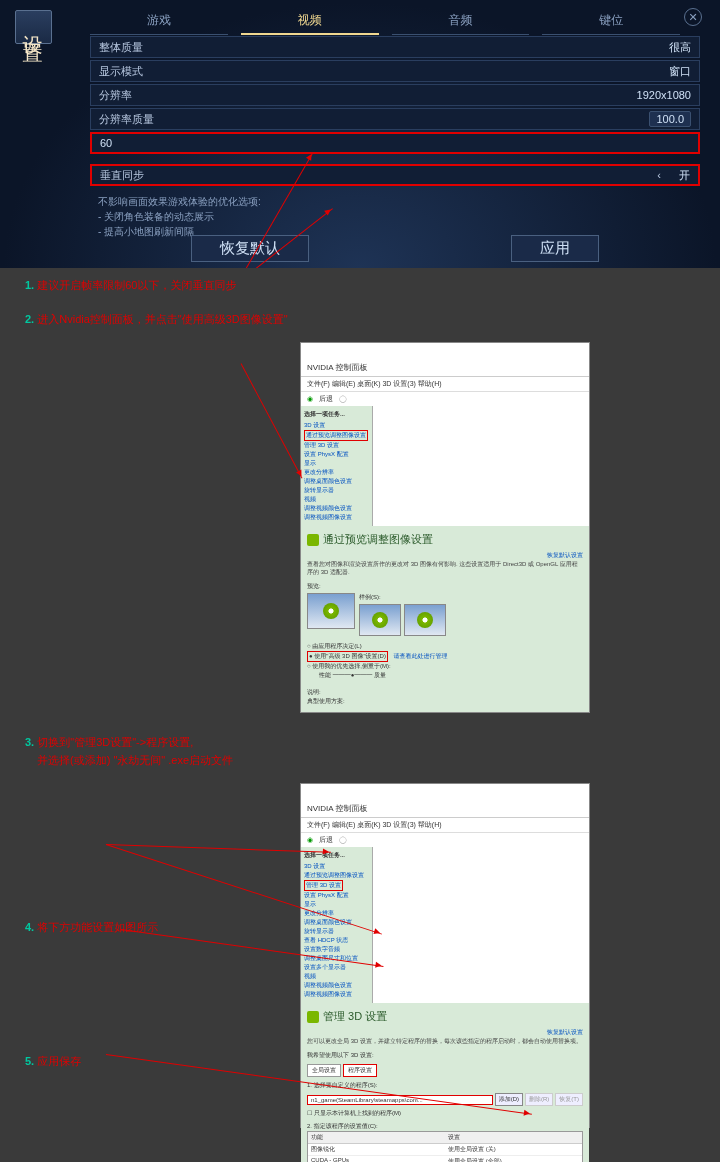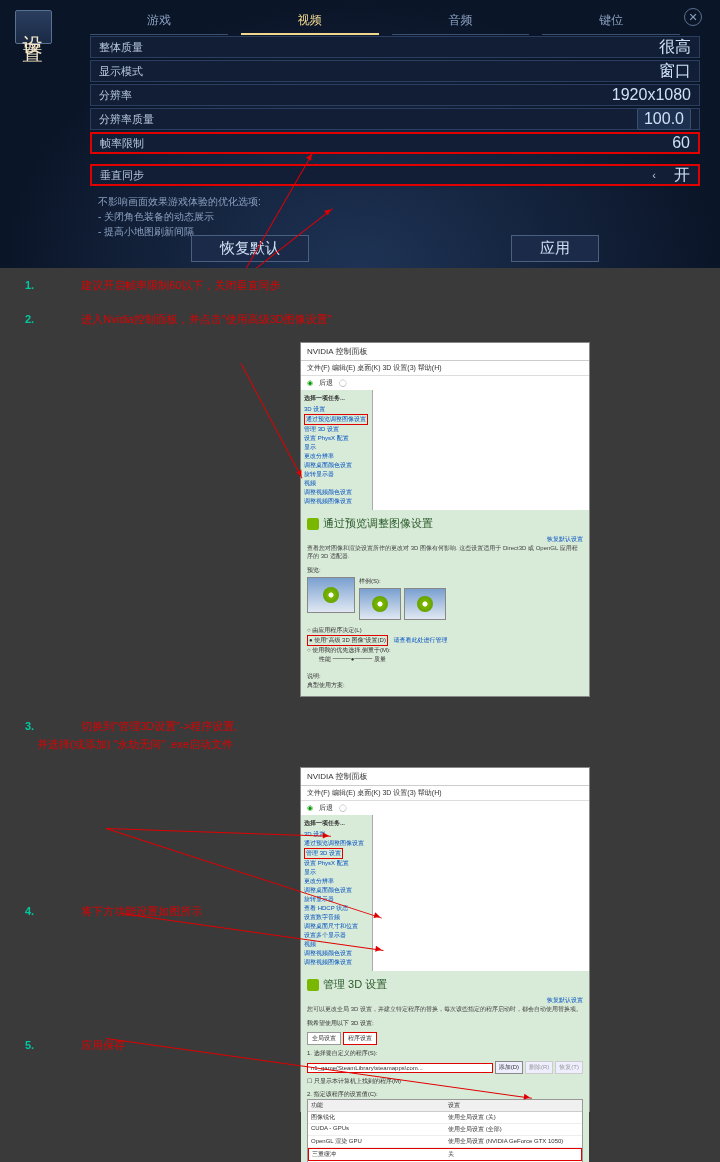--- a/index.html
+++ b/index.html
@@ -9,36 +9,36 @@
   .panel-bg { position: absolute; inset: 0; background: radial-gradient(ellipse at 50% 100%, #1e3355 0%, #0b1528 70%); }
   .sidebar { position: absolute; left: 15px; top: 10px; width: 50px; }
   .sidebar-title { writing-mode: vertical-rl; color: #f5e6c8; font-size: 20px; font-weight: 500; letter-spacing: 8px; text-align: center; padding: 8px 4px; background: linear-gradient(180deg,#2a3e5f,#1a2a45); border: 1px solid #5a7090; border-radius: 2px; }
   .tabs { position: absolute; top: 8px; left: 90px; right: 40px; display: flex; gap: 13px; }
   .tab { flex: 1; text-align: center; padding: 4px 0; color: #8aa0c0; font-size: 12px; border-bottom: 1px solid #3a5070; }
   .tab.active { color: #f0d890; border-bottom: 2px solid #f0d890; }
   .close-btn { position: absolute; right: 18px; top: 8px; width: 18px; height: 18px; border: 1px solid #5a7090; border-radius: 50%; display: flex; align-items: center; justify-content: center; color: #8aa0c0; font-size: 11px; }
   .settings-rows { position: absolute; top: 36px; left: 90px; right: 20px; }
   .row { display: flex; align-items: center; height: 22px; border: 1px solid #2a3e5f; background: #111e35; margin-bottom: 2px; padding: 0 8px; }
   .row span.label { flex: 1; color: #b8c8e0; font-size: 11px; }
-  .row span.value { color: #cfe0f5; font-size: 16px; }
+  .row span.value { color: #cfe0f5; font-size: 11px; }
   .slider-val { background: #1e3050; padding: 1px 6px; border: 1px solid #3a5070; border-radius: 2px; font-size: 10px; }
   .highlight-row { border: 2px solid #e00000 !important; }
   .arrow-l { margin-right: 18px; color: #b8c8e0; }
   .opt-text { color: #8aa0c0; font-size: 10px; line-height: 15px; padding: 6px 8px; }
   .buttons { position: absolute; bottom: 6px; left: 90px; right: 20px; display: flex; justify-content: space-around; }
   .btn { padding: 3px 28px; background: #1a2a48; border: 1px solid #4a6080; color: #cfe0f5; font-size: 15px; }
   
   .instructions { padding: 8px 25px; font-size: 11px; line-height: 18px; }
   .step-num { color: #00c8a0; font-weight: bold; }
-  .step-text { color: #e00000; margin-left: 44px; }
+  .step-text { color: #e00000; }
   .note-label { color: #00c8a0; font-weight: bold; }
   .note-text { color: #e05020; }
   
   .nvidia-shot { position: relative; margin: 6px 0 12px 300px; width: 290px; background: #fff; border: 1px solid #888; font-size: 7px; color: #333; }
-  .nv-title { background: #fff; padding: 3px 6px; border-bottom: 1px solid #ccc; font-size: 8px; }
+  .nv-title { background: #fff; padding: 3px 6px; border-bottom: 1px solid #ccc; font-size: 8px; margin-top: 16px; }
   .nv-menu { padding: 2px 6px; font-size: 7px; color: #333; border-bottom: 1px solid #ddd; }
   .nv-toolbar { padding: 2px 6px; font-size: 7px; display:flex; gap:6px; align-items:center; }
   .nv-body { display: flex; min-height: 260px; flex-direction: column; }
   .nv-left { width: 72px; background: #d8ead8; padding: 4px 3px; border-right: 1px solid #aaa; font-size: 6px; color: #0050c0; line-height: 9px; }
   .nv-left .task { color:#333; font-weight:bold; margin-bottom:2px; }
   .nv-left-hl { border: 1px solid #e00000; display: inline-block; padding: 0 1px; }
   .nv-right { flex: 1; background: #d8ead8; padding: 6px; }
   .nv-heading { font-size: 11px; color: #2a5a2a; margin-bottom: 4px; display:flex; align-items:center; gap:4px; }
   .nv-icon { width:12px; height:12px; background:#7ab700; border-radius:2px; }
   .nv-desc { font-size: 6px; color: #444; line-height: 8px; margin-bottom: 6px; }
@@ -97,21 +97,20 @@
     </div>
     <div class="row">
       <span class="label">分辨率</span>
       <span class="value">1920x1080</span>
     </div>
     <div class="row">
       <span class="label">分辨率质量</span>
       <span class="value slider-val">100.0</span>
     </div>
     <div class="row highlight-row">
-      <span class="label">帧率限制</span>
       <span class="value">60</span>
     </div>
     <div style="height:8px"></div>
     <div class="row highlight-row">
       <span class="label">垂直同步</span>
       <span class="arrow-l">‹</span>
       <span class="value">开</span>
     </div>
     <div class="opt-text">
       <div>不影响画面效果游戏体验的优化选项:</div>

